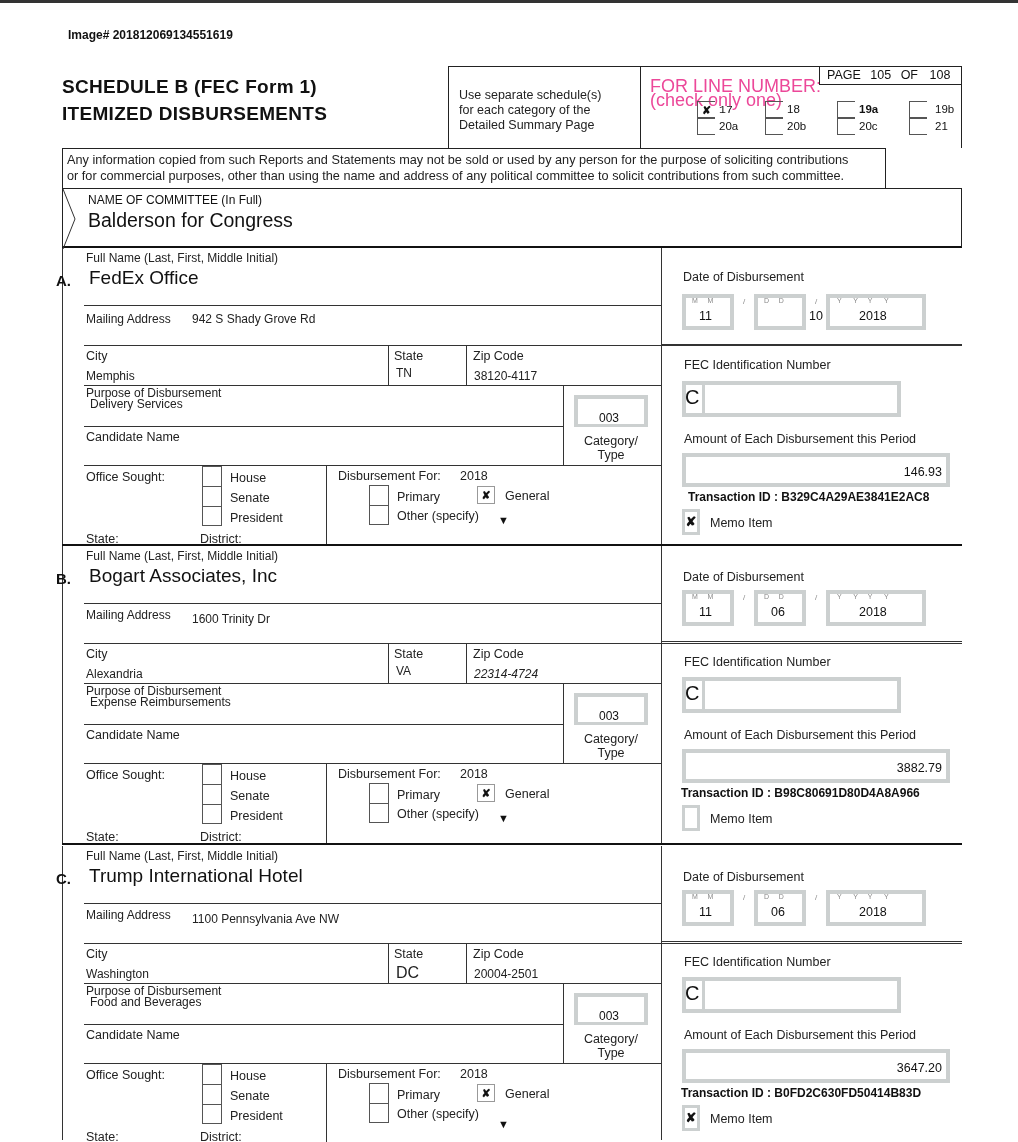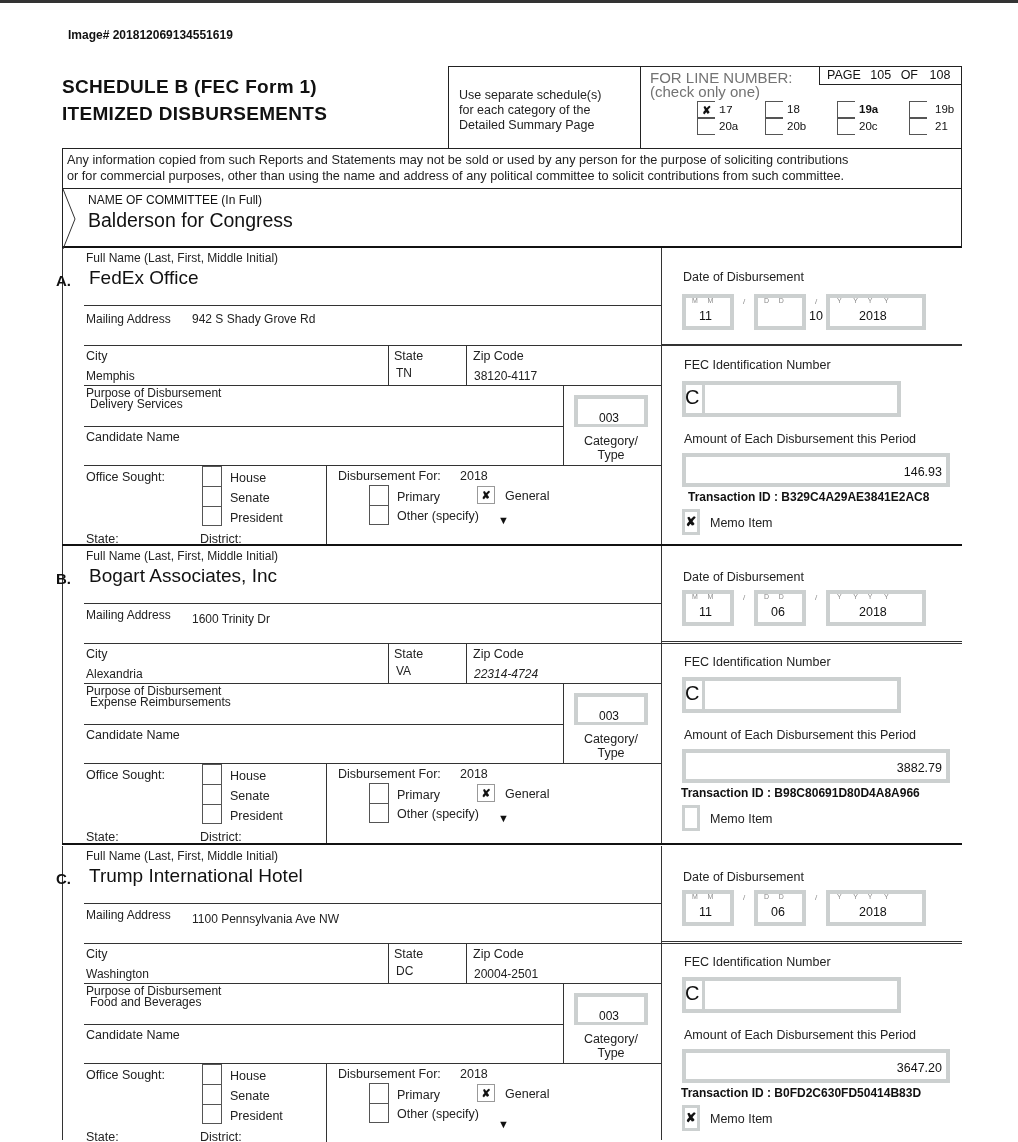--- a/index.html
+++ b/index.html
@@ -5,25 +5,25 @@
 *{box-sizing:border-box;margin:0;padding:0;}
 body{width:1018px;height:1142px;background:#fff;position:relative;overflow:hidden;font-family:"Liberation Sans",sans-serif;color:#111;}
 .topbar{position:absolute;left:0;top:0;width:1018px;height:3px;background:#333;}
 .abs{position:absolute;}
 .imgno{left:68px;top:28px;font-size:12px;font-weight:bold;}
 .title1{left:62px;top:76px;font-size:19px;font-weight:bold;letter-spacing:0.3px;}
 .title2{left:62px;top:103px;font-size:19px;font-weight:bold;letter-spacing:0.3px;}
 .sepbox{left:448px;top:66px;width:192px;height:82px;border:1px solid #222;border-bottom:none;border-right:none;}
 .sepbox .t{position:absolute;left:10px;top:21px;font-size:12.5px;line-height:15px;color:#222;}
 .linebox{left:640px;top:66px;width:322px;height:82px;border:1px solid #222;border-bottom:none;}
-.linebox .t{position:absolute;left:9px;top:4px;font-size:15px;line-height:14px;color:#737373;}
+.linebox .t{position:absolute;left:9px;top:12px;font-size:18px;line-height:14px;color:#ec4899;}
 .pagebox{position:absolute;right:-1px;top:-1px;width:143px;height:19px;border:1px solid #222;font-size:12.5px;padding:1px 0 0 7px;}
 .ck{position:absolute;width:18px;height:18px;border:1px solid #555;border-right:none;font-size:11px;font-weight:bold;text-align:center;line-height:17px;}
 .ckl{position:absolute;font-size:11.5px;}
-.notice{left:62px;top:148px;width:900px;height:40px;border:1px solid #222;border-bottom:none;font-size:12.7px;line-height:16px;padding:3px 16px 0 4px;color:#222;}
+.notice{left:62px;top:148px;width:824px;height:40px;border:1px solid #222;border-bottom:none;font-size:12.7px;line-height:16px;padding:3px 16px 0 4px;color:#222;}
 .comm{left:62px;top:188px;width:900px;height:60px;border:1px solid #222;border-bottom:2px solid #111;}
 .comm .lbl{position:absolute;left:25px;top:4px;font-size:12px;}
 .comm .val{position:absolute;left:25px;top:20px;font-size:19.5px;}
 .comm svg{position:absolute;left:0;top:0;}
 .entry{position:absolute;left:62px;width:900px;}
 .letter{position:absolute;left:0;font-size:15px;font-weight:bold;}
 .sm{font-size:12.5px;color:#222;}
 .hl{position:absolute;height:1px;background:#333;}
 .vl{position:absolute;width:1px;background:#333;}
 .gbox{position:absolute;border:4px solid #ccd0d0;}
@@ -243,21 +243,21 @@
       <div class="abs sm" style="left:24px;top:3px;font-size:12px;">Full Name (Last, First, Middle Initial)</div>
       <div class="abs" style="left:27px;top:19px;font-size:19px;">Trump International Hotel</div>
       <div class="hl" style="left:22px;top:57px;width:578px;"></div>
       <div class="abs sm" style="left:24px;top:62px;font-size:12px;">Mailing Address</div>
       <div class="abs sm" style="left:130px;top:66px;font-size:12px;">1100 Pennsylvania Ave NW</div>
       <div class="hl" style="left:22px;top:97px;width:878px;"></div>
       <div class="abs sm" style="left:24px;top:101px;">City</div>
       <div class="abs sm" style="left:24px;top:121px;font-size:12px;">Washington</div>
       <div class="vl" style="left:326px;top:97px;height:40px;"></div>
       <div class="abs sm" style="left:332px;top:101px;">State</div>
-      <div class="abs sm" style="left:334px;top:118px;font-size:12px;text-align:center;">DC</div>
+      <div class="abs sm" style="left:334px;top:118px;font-size:16px;text-align:center;">DC</div>
       <div class="vl" style="left:404px;top:97px;height:40px;"></div>
       <div class="abs sm" style="left:411px;top:101px;">Zip Code</div>
       <div class="abs sm" style="left:412px;top:121px;font-size:12px;">20004-2501</div>
       <div class="hl" style="left:22px;top:137px;width:578px;"></div>
       <div class="abs sm" style="left:24px;top:140px;font-size:12px;line-height:11px;">Purpose of Disbursement</div>
       <div class="abs sm" style="left:28px;top:151px;font-size:12px;line-height:11px;">Food and Beverages</div>
       <div class="hl" style="left:22px;top:178px;width:480px;"></div>
       <div class="vl" style="left:501px;top:137px;height:80px;"></div>
       <div class="gbox" style="left:512px;top:147px;width:74px;height:32px;border-bottom-width:3px;"></div>
       <div class="abs" style="left:537px;top:163px;font-size:12px;">003</div>

